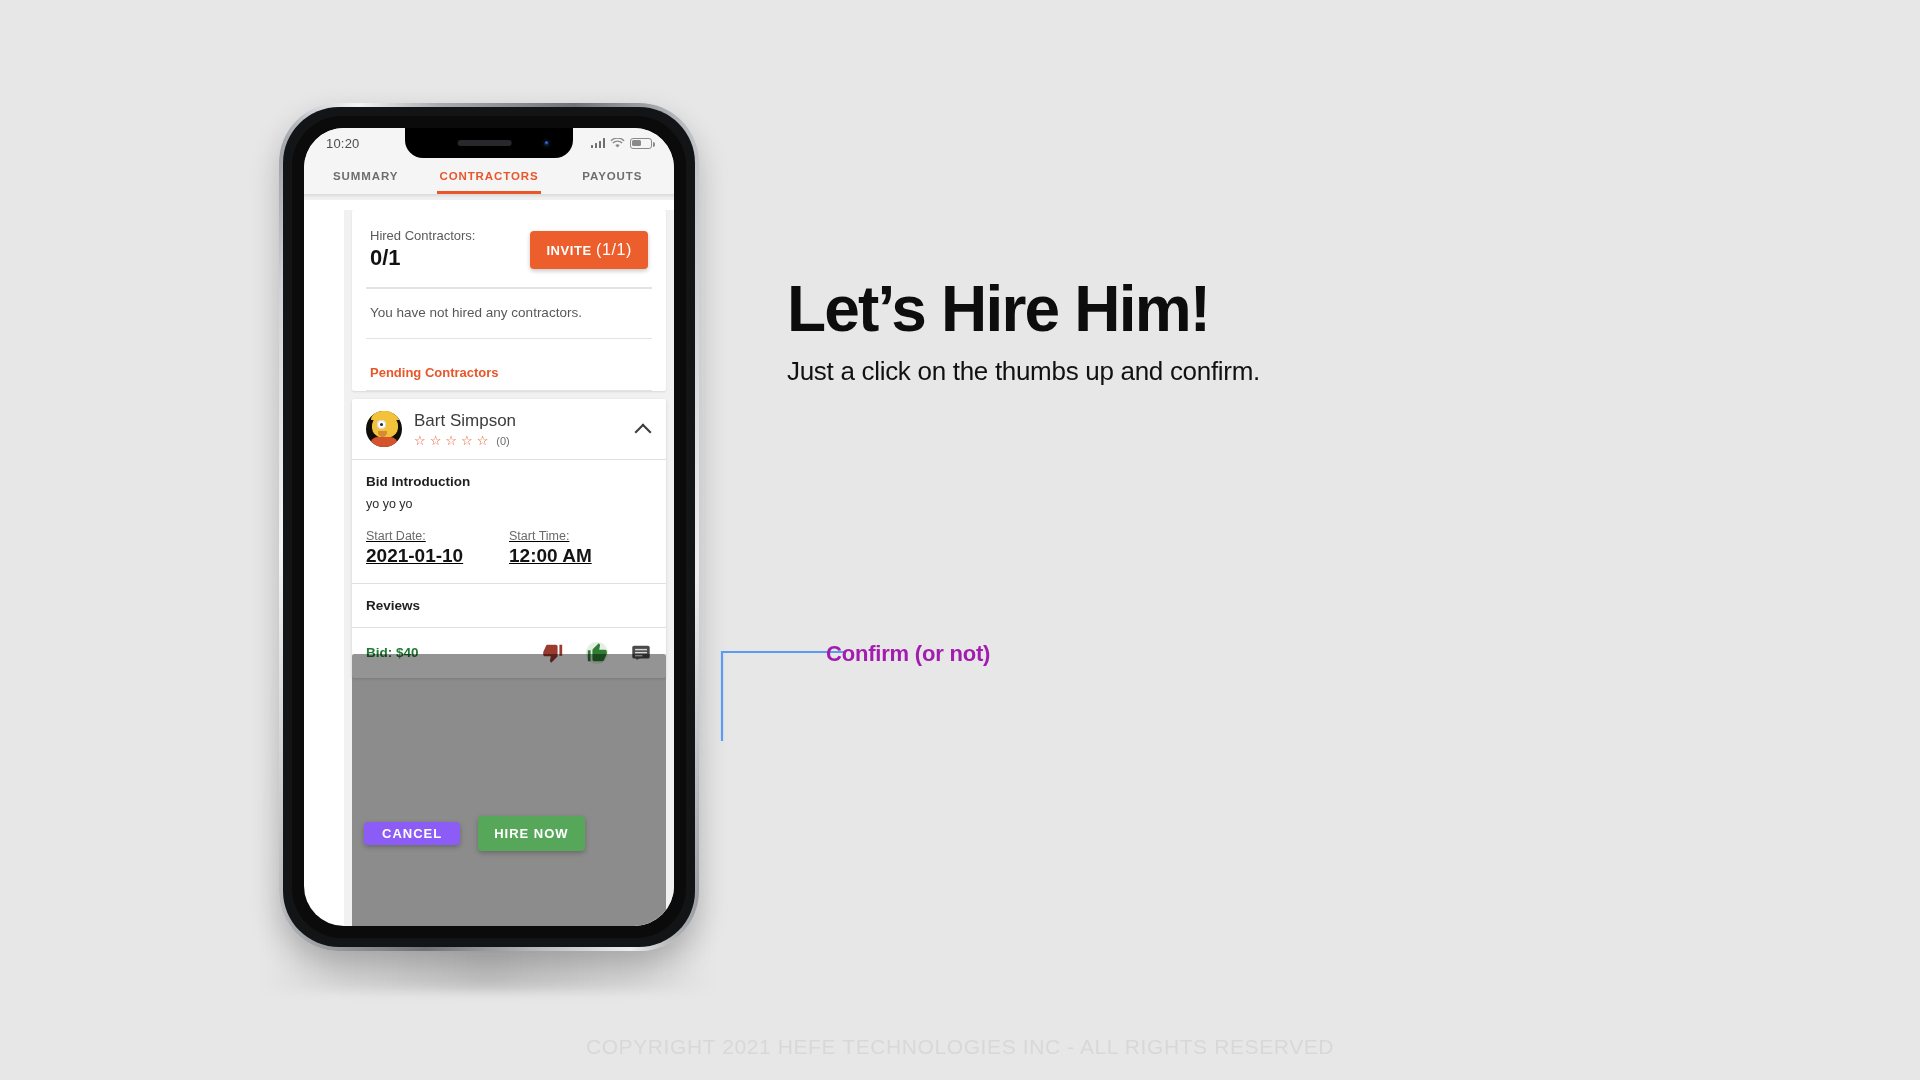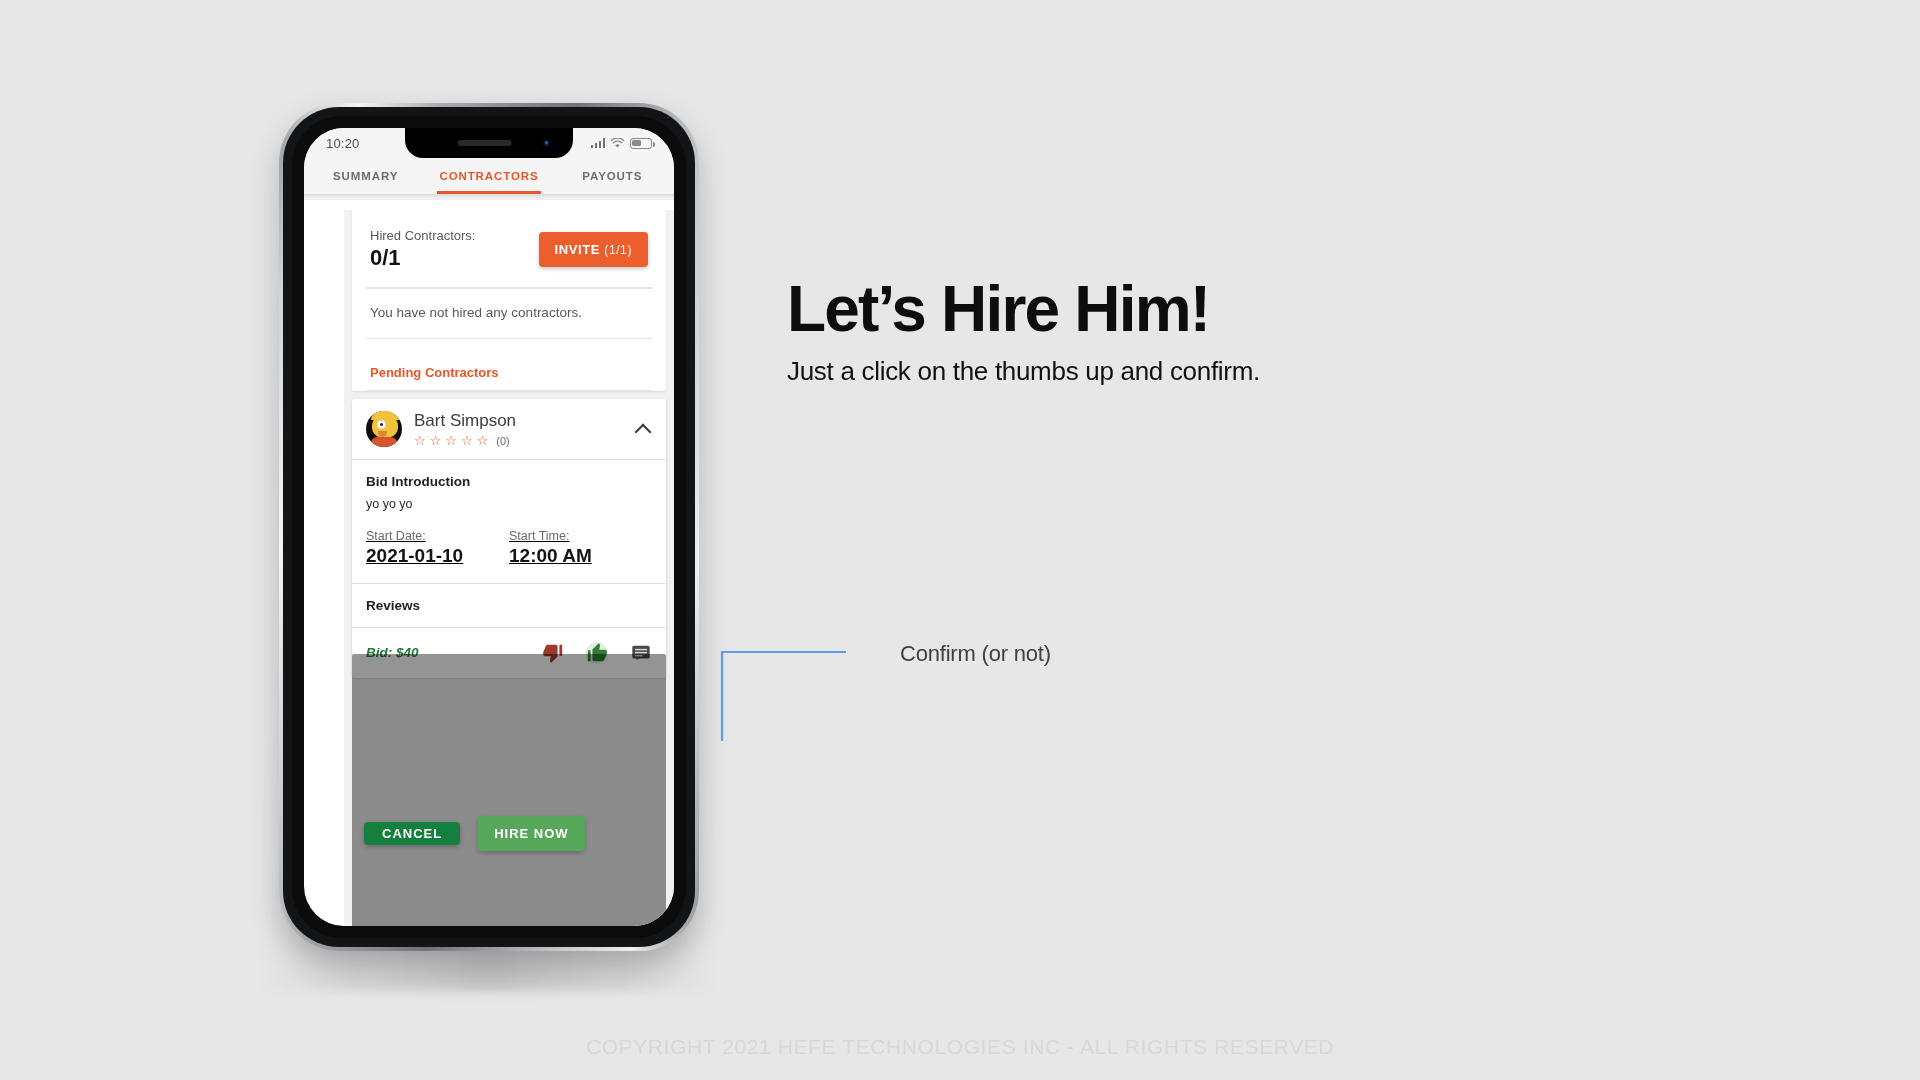--- a/index.html
+++ b/index.html
@@ -116,21 +116,21 @@
     display: flex; align-items: center; justify-content: space-between;
     padding: 18px 4px 16px 4px;
   }
   .hired-label { font-size: 13px; color: #5a5a5a; }
   .hired-count { font-size: 22px; font-weight: bold; color: #121212; margin-top: 2px; }
   .invite-btn {
     background: #ec5e2c; color: #fff; border: none; border-radius: 4px;
     padding: 10px 16px; font-size: 13px; font-weight: bold; letter-spacing: .6px;
     box-shadow: 0 2px 4px rgba(0,0,0,0.22); cursor: pointer; white-space: nowrap;
   }
-  .invite-btn .sub { font-weight: normal; font-size: 12px; text-align: center; }
+  .invite-btn .sub { font-weight: normal; font-size: 16px; text-align: center; }
   .divider { height: 1px; background: #e3e3e3; }
   .sect-title {
     color: #e8562a; font-size: 13px; font-weight: bold; padding: 26px 4px 10px 4px;
   }
   .sect-body { font-size: 13.5px; color: #585858; padding: 16px 4px 18px 4px; }
 
   
   .ctr-card {
     margin: 8px 8px 0 8px; background: #fff;
     box-shadow: 0 1px 3px rgba(0,0,0,0.14); border-radius: 2px; overflow: hidden;
@@ -157,53 +157,53 @@
   }
   .ctr-sep { height: 1px; background: #e0e0e0; }
   .ctr-body { padding: 14px 14px 16px 14px; }
   .bi-title { font-size: 13.5px; font-weight: bold; color: #1f1f1f; }
   .bi-text { font-size: 12.5px; color: #2b2b2b; margin-top: 8px; }
   .dt-row { display: flex; margin-top: 18px; text-decoration: underline; }
   .dt-col { flex: 1; }
   .dt-label { font-size: 12.5px; color: #6a6a6a; }
   .dt-value { font-size: 19px; font-weight: bold; color: #141414; margin-top: 2px; line-height: 1.15; }
   .rev-title { font-size: 13.5px; font-weight: bold; color: #1f1f1f; padding: 14px 14px; }
-  .bid-row { display: flex; align-items: center; padding: 14px 14px; font-style: italic; }
+  .bid-row { display: flex; align-items: center; padding: 14px 14px; }
   .bid-amt { font-size: 13.5px; font-weight: bold; color: #1f7a33; }
   .act-icons { margin-left: auto; display: flex; align-items: center; gap: 22px; }
 
   
   .scrim {
     position: absolute; left: 8px; right: 8px;
     background: rgba(0,0,0,0.42); border-radius: 2px; pointer-events: none;
   }
   .dlg-btns { position: absolute; display: flex; align-items: center; gap: 18px; }
   .btn-cancel {
-    background: #15803d; color: #fff; border: none; border-radius: 4px;
+    background: #8b5cf6; color: #fff; border: none; border-radius: 4px;
     padding: 4px 18px; font-size: 13px; font-weight: bold; letter-spacing: 1px;
     box-shadow: 0 2px 5px rgba(0,0,0,0.25); cursor: pointer;
   }
   .btn-hire {
     background: #56a75a; color: #fff; border: none; border-radius: 4px;
     padding: 10px 16px; font-size: 13px; font-weight: bold; letter-spacing: 1px;
     box-shadow: 0 2px 5px rgba(0,0,0,0.25); cursor: pointer;
   }
 
   
   .headline {
     position: absolute; left: 787px; top: 272px;
     font-size: 64px; font-weight: bold; color: #0d0d0d; letter-spacing: -1.8px;
   }
   .subhead {
     position: absolute; left: 787px; top: 356px;
     font-size: 26px; color: #111; letter-spacing: -.3px;
   }
   .callout-label {
-    position: absolute; left: 900px; top: 641px;
-    font-size: 22px; font-weight: normal; color: #404040; letter-spacing: -.2px;
+    position: absolute; left: 826px; top: 641px;
+    font-size: 22px; font-weight: bold; color: #a21caf; letter-spacing: -.2px;
   }
   .leader { position: absolute; left: 720px; top: 645px; }
   .footer {
     position: absolute; left: 0; right: 0; top: 1035px; text-align: center;
     font-size: 21px; letter-spacing: .6px; color: #d5d5d5;
     font-family: "Liberation Sans", sans-serif;
   }
   .footer span { color: #d8d8d8; }
 </style>
 </head>

